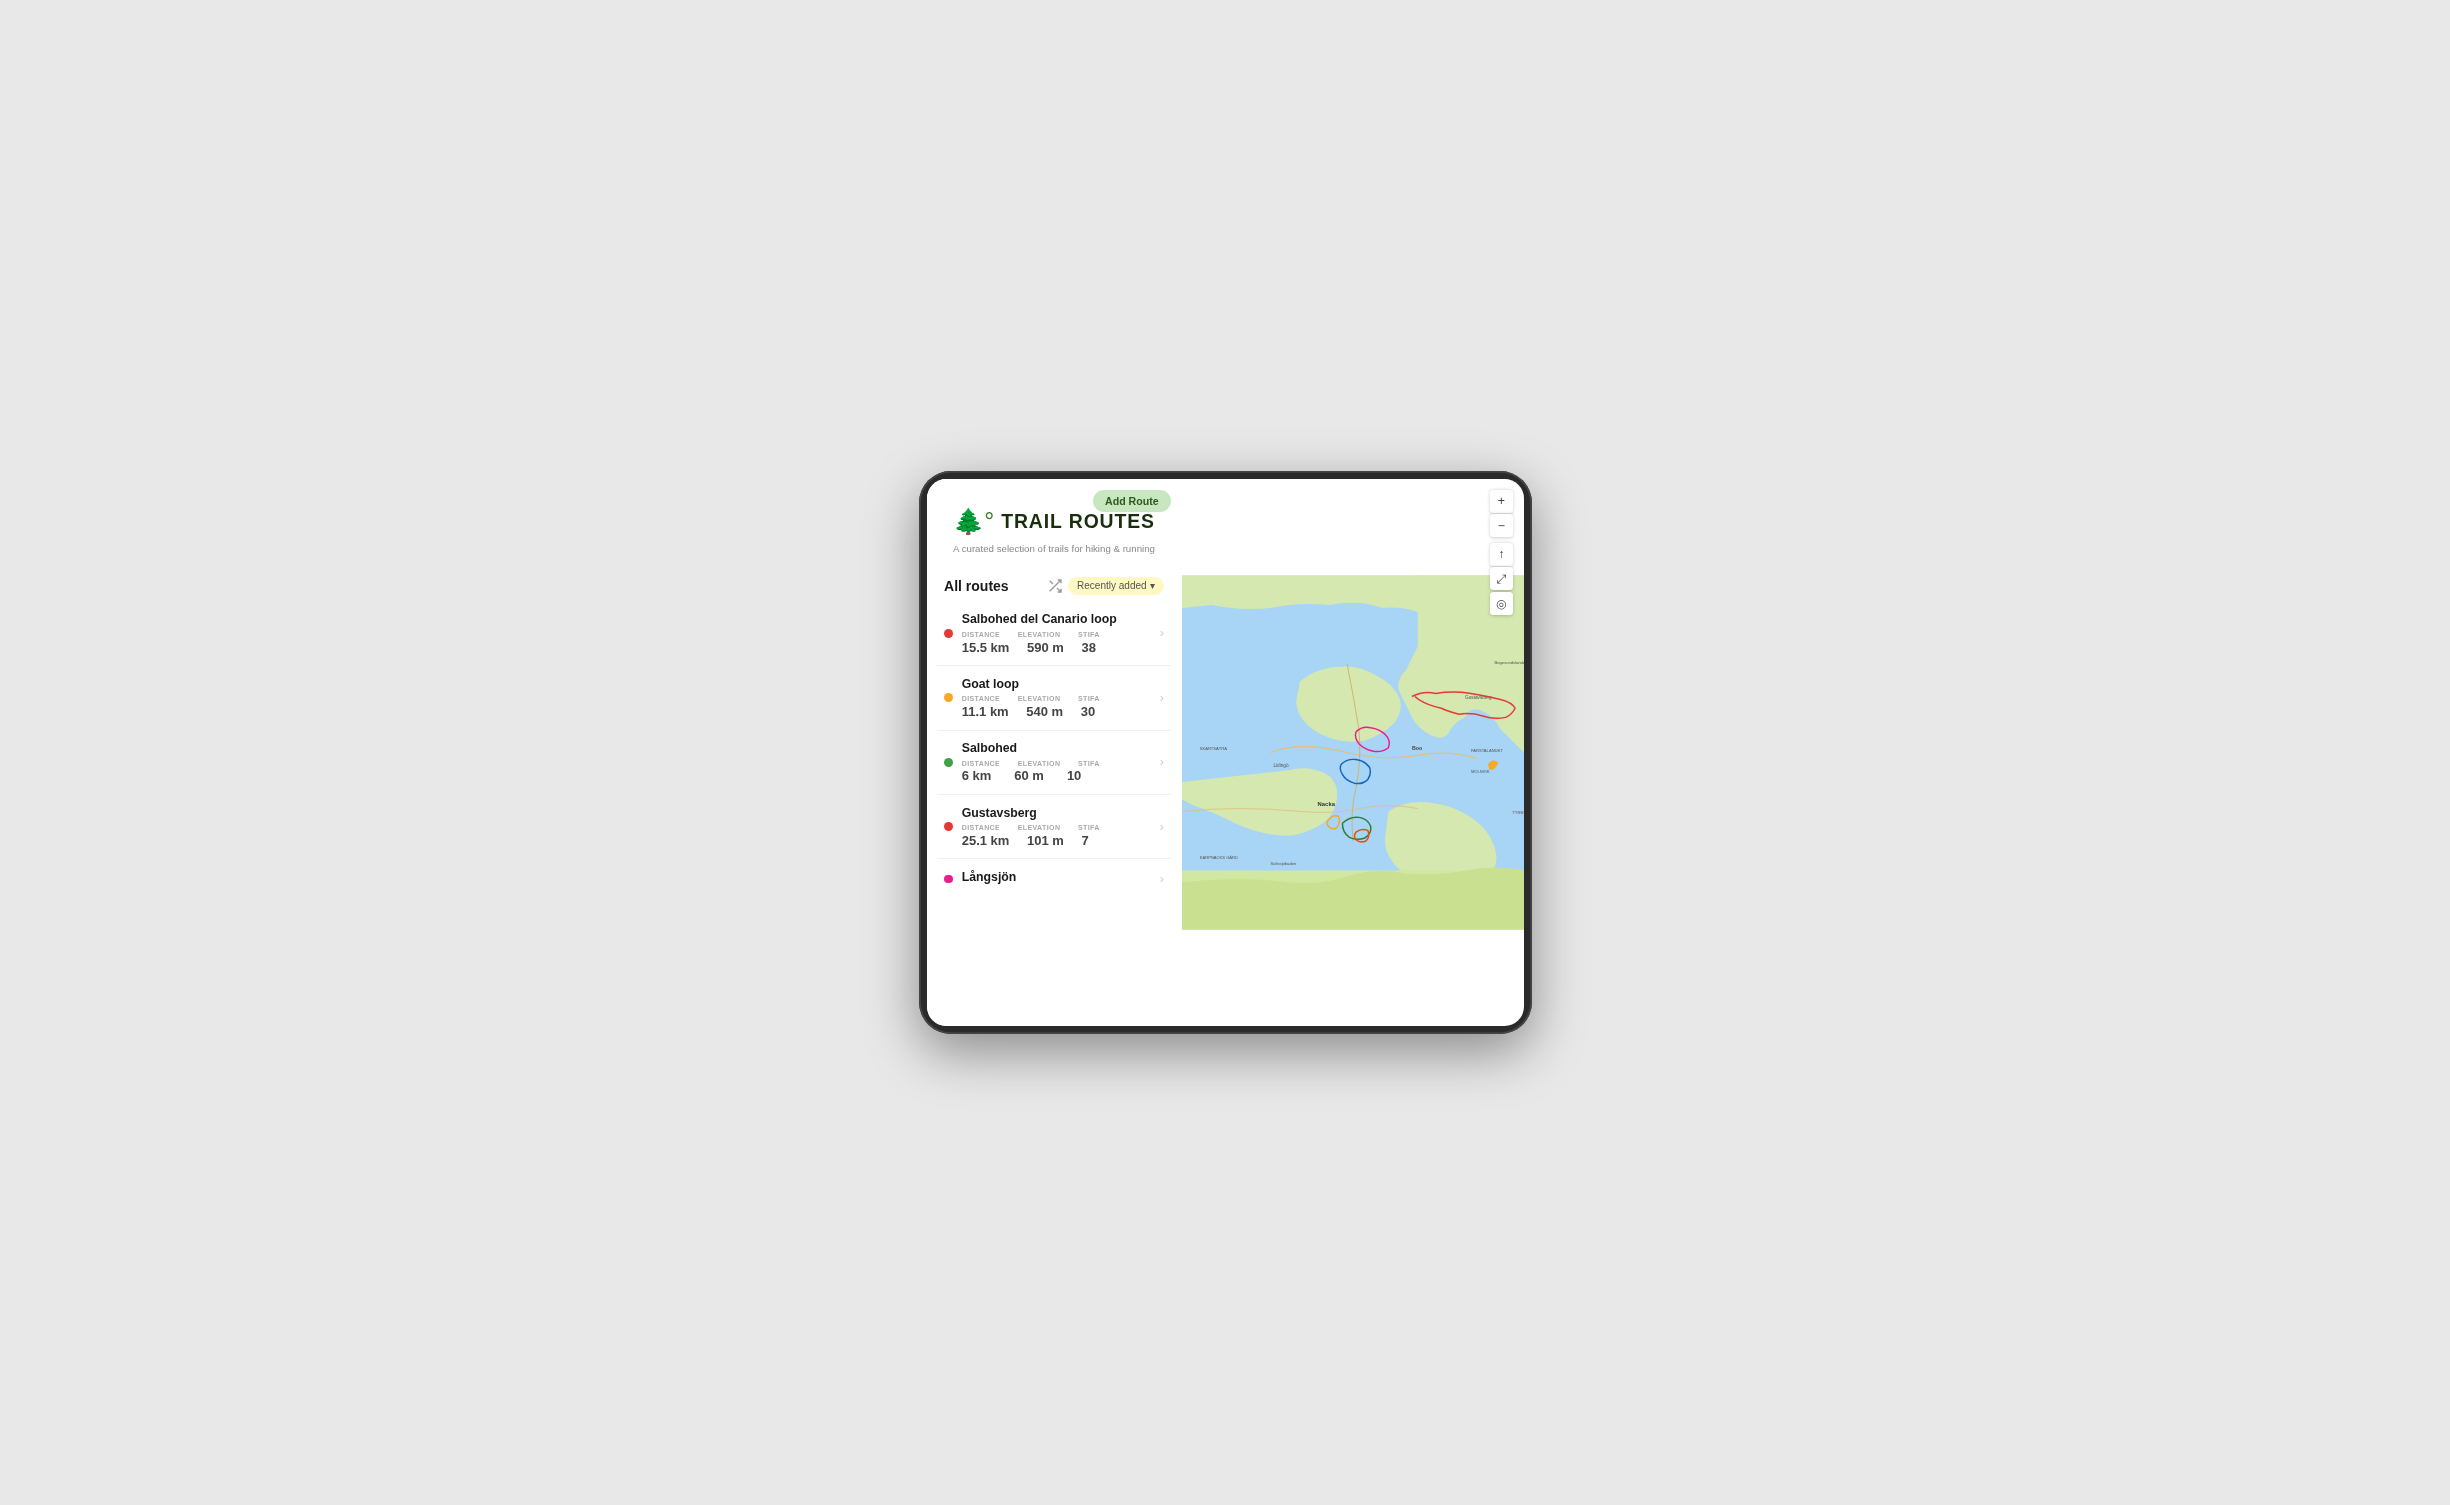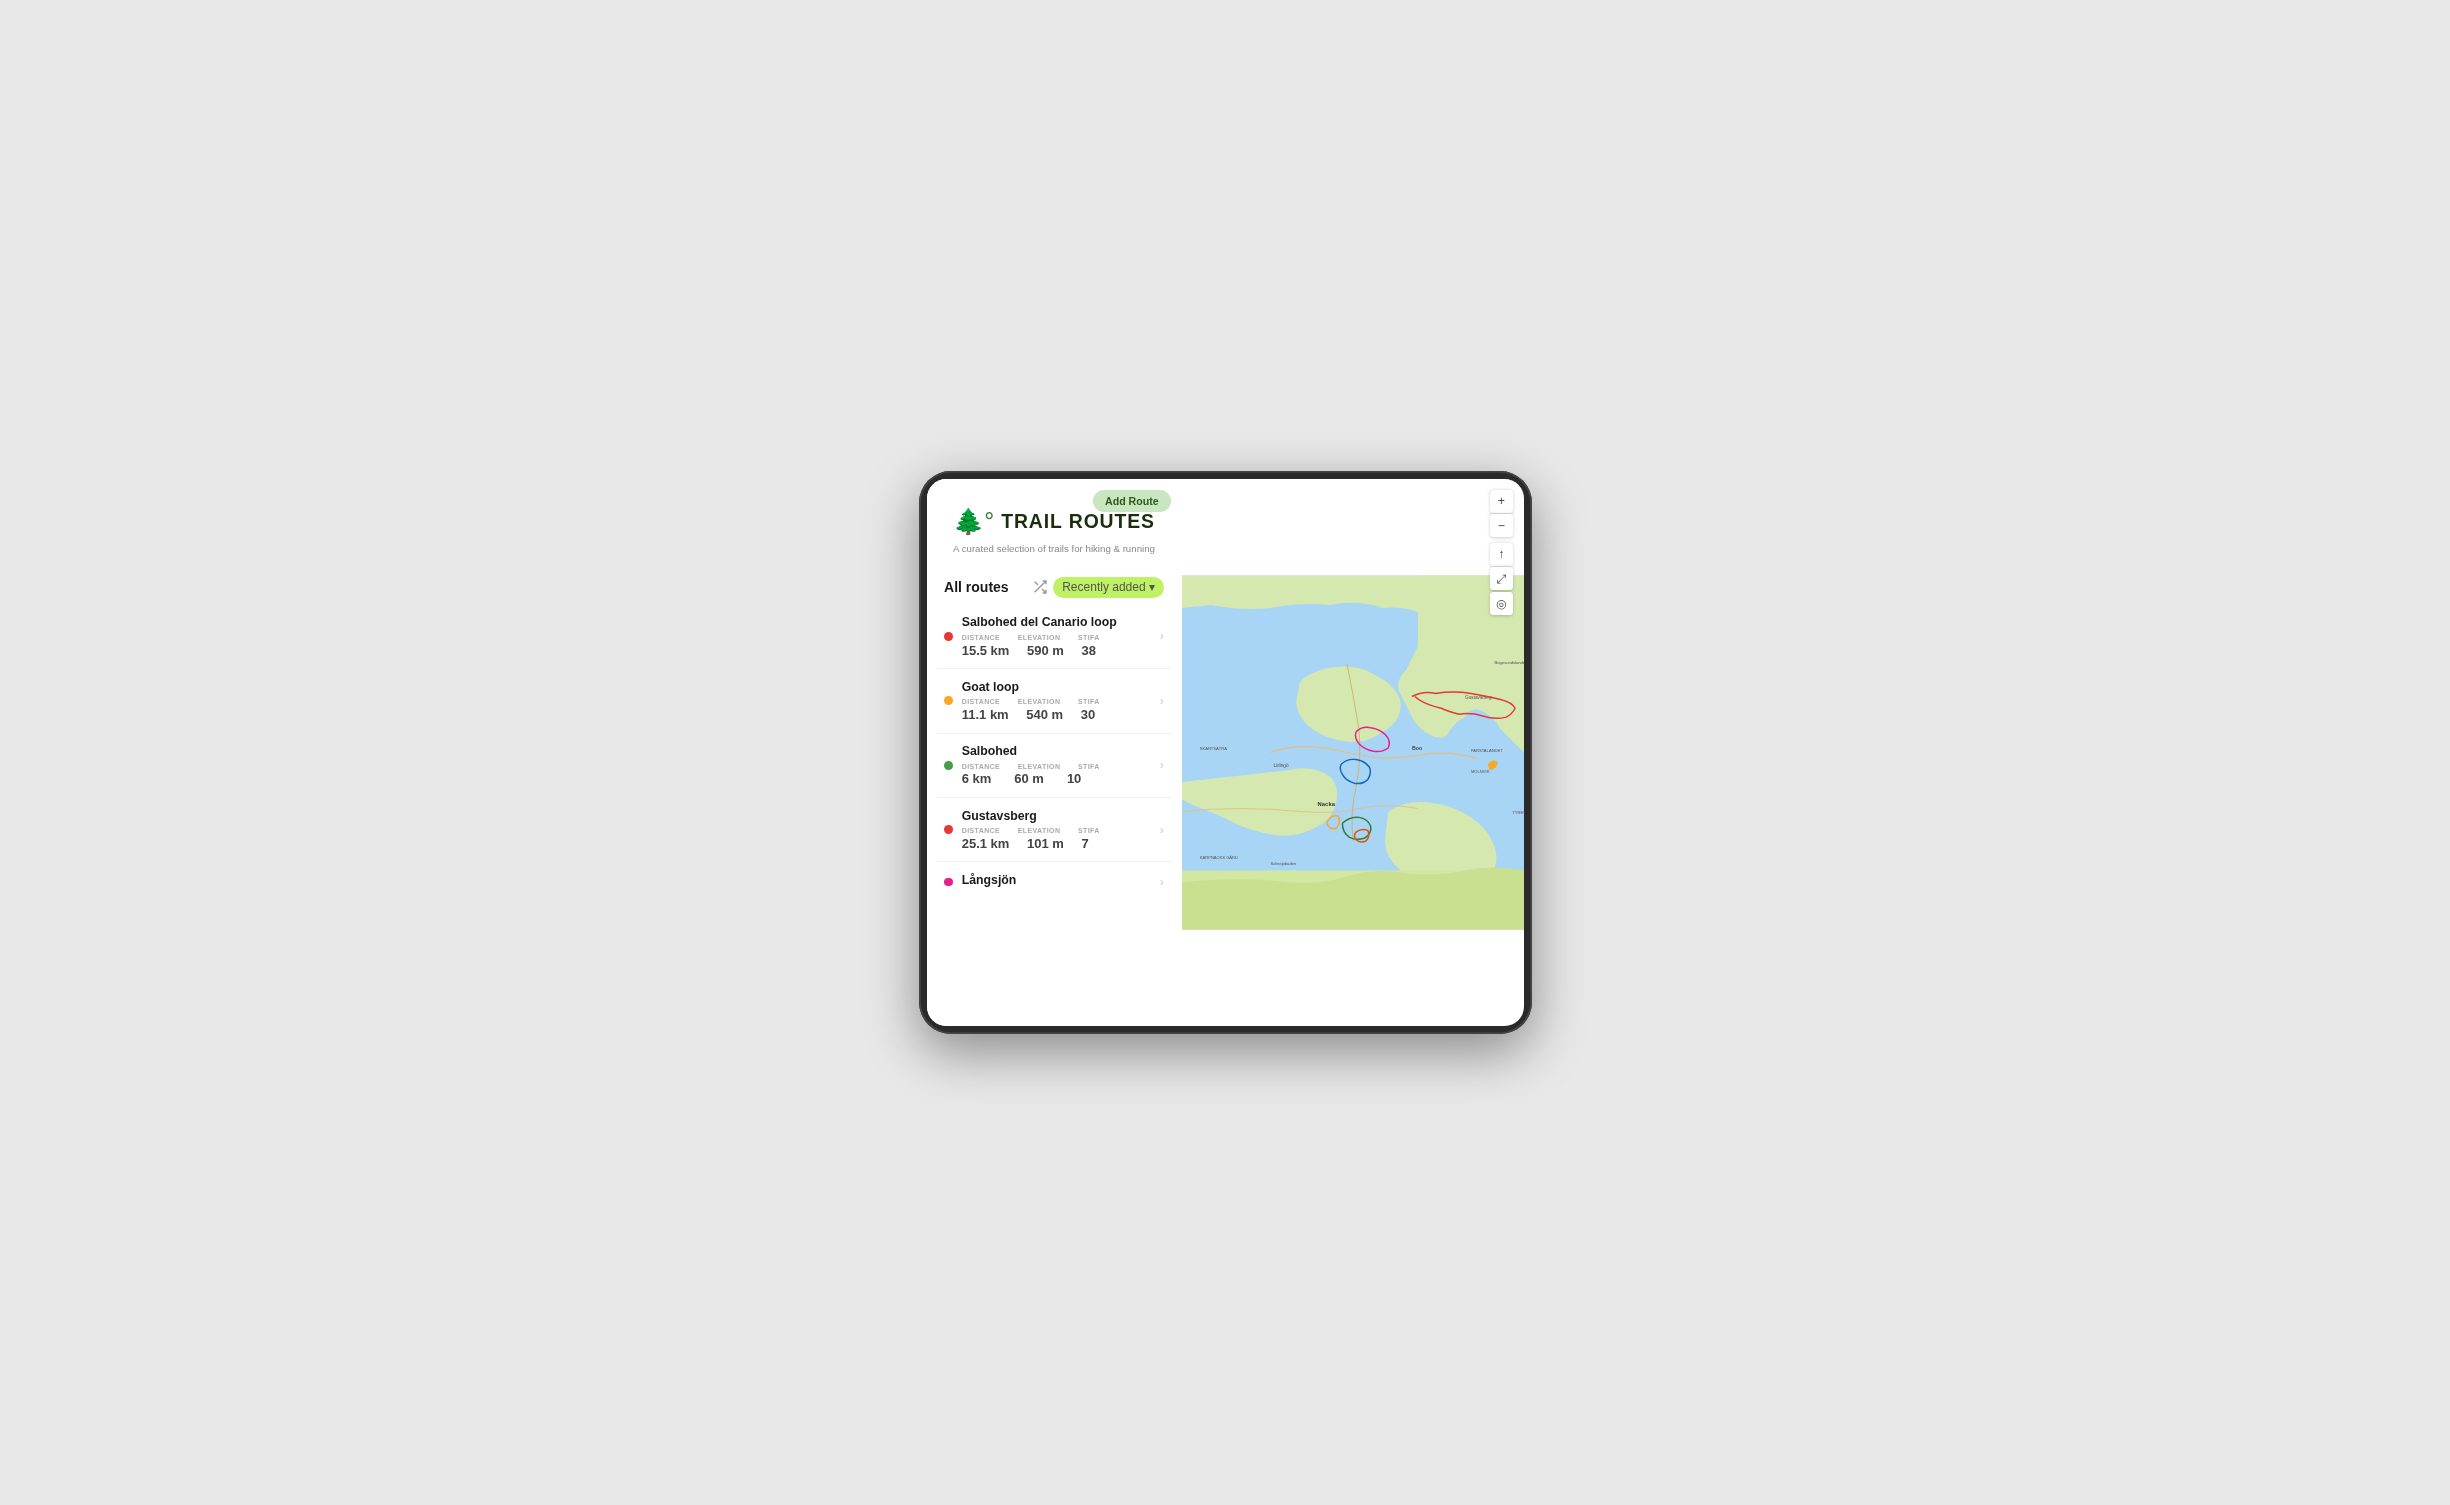--- a/index.html
+++ b/index.html
@@ -115,25 +115,25 @@
       width: 16px;
       height: 16px;
       color: #999;
       cursor: pointer;
     }
 
     .sort-btn {
       display: flex;
       align-items: center;
       gap: 3.5px;
-      background: #bef264;
+      background: #fef9c3;
       border: none;
       border-radius: 10.6px;
       padding: 3.5px 8.8px;
-      font-size: 12px;
+      font-size: 10px;
       color: #555;
       cursor: pointer;
     }
 
     .routes-list {
       flex: 1;
       overflow-y: auto;
       padding: 0 10.6px;
     }
 

